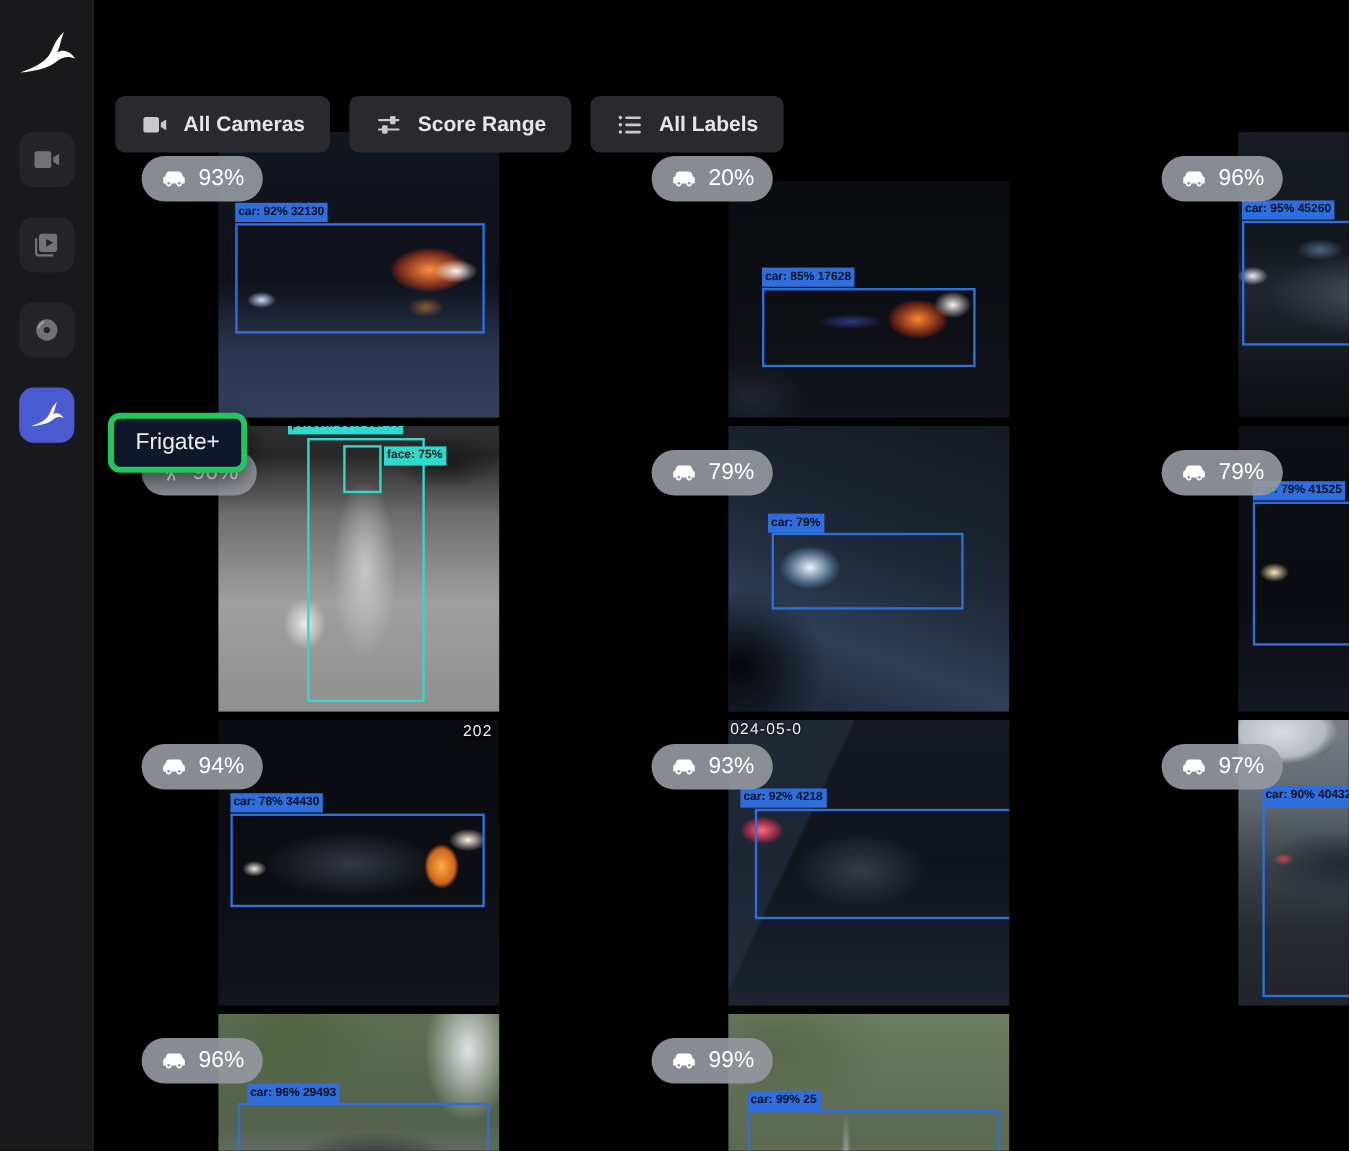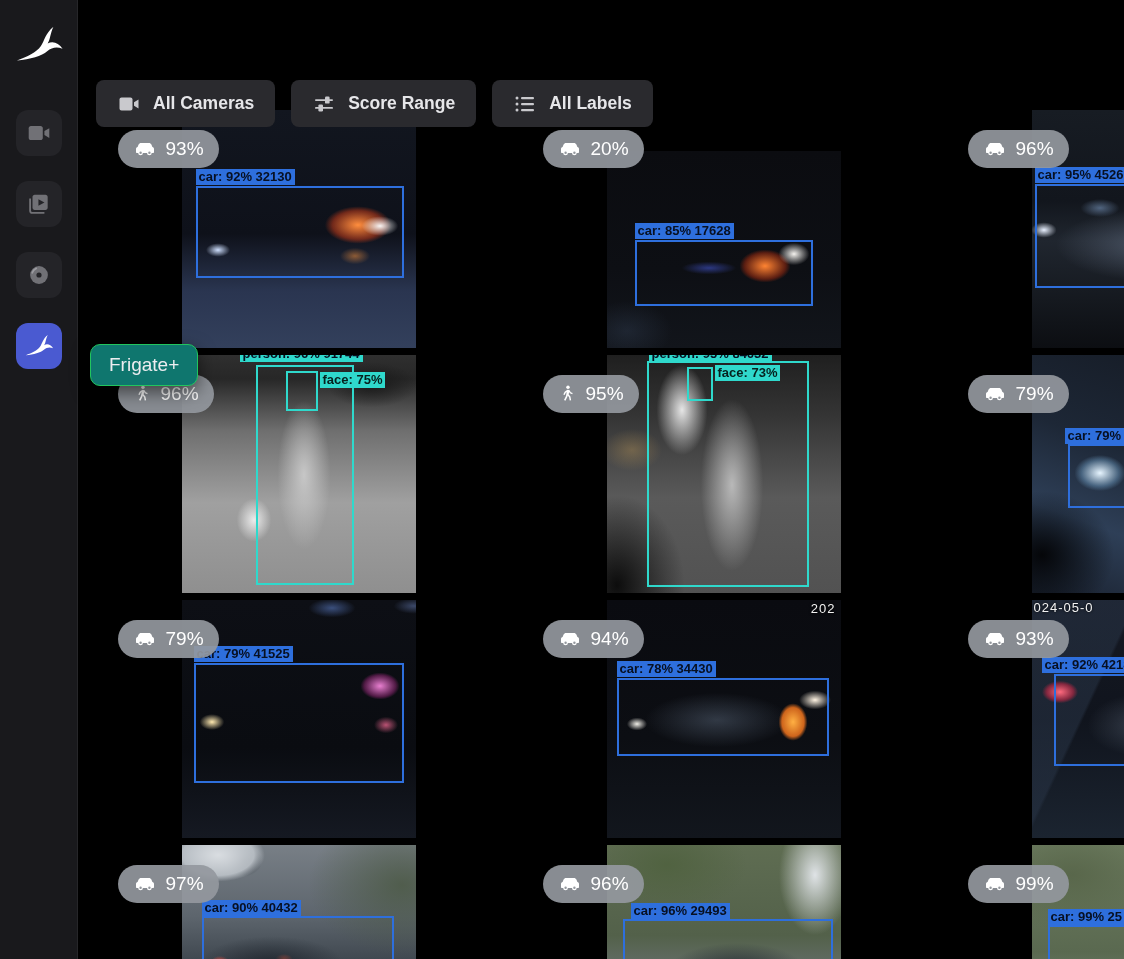--- a/index.html
+++ b/index.html
@@ -12,42 +12,42 @@
     flex-direction:column; align-items:center; padding-top:22px; z-index:20; }
   .logo { width:50px; height:46px; color:#fff; margin-bottom:42px; }
   .nav-btn { width:46px; height:46px; border:none; border-radius:12px;
     background:#242428; color:#717176; display:flex; align-items:center;
     justify-content:center; margin-bottom:25px; cursor:pointer; }
   .nav-btn svg { width:26px; height:26px; }
   .nav-btn.active { background:var(--accent,#4a5ad1); color:#fff; }
 
   
   .tooltip { position:absolute; left:90px; top:344px; z-index:40;
-    background:#0f766e; border:1px solid #22c55e; color:#ededf0;
+    background:#0f172a; border:5px solid #22c55e; color:#ededf0;
     font-size:19px; padding:9px 18px; border-radius:10px;
     box-shadow:0 6px 18px rgba(0,0,0,.55);text-align:right; }
 
   
   .toolbar { position:absolute; left:96px; top:32px; display:flex; gap:16px; z-index:10; }
   .filter-btn { height:47px; display:flex; align-items:center; gap:12px;
     background:#2a2a2e; border:none; border-radius:8px; padding:0 21px;
     color:#e6e6e9; font-family:"Liberation Sans",sans-serif;
     font-size:17.5px; font-weight:700; cursor:pointer;margin-top:48px; }
   .filter-btn svg { width:24px; height:24px; color:#c9c9cd; }
 
   
   .grid { position:absolute; left:86px; top:110px; display:grid;
     grid-template-columns:repeat(3,425px); grid-auto-rows:238px;
     row-gap:7px; justify-items:center; }
   .tile { position:relative; width:234px; height:238px; cursor:pointer; }
   .photo { position:absolute; inset:0; overflow:hidden; background:#0b0d12; }
 
   .bbox { position:absolute; border:2px solid var(--boxc); }
   .face-box { position:absolute; border:2px solid var(--person-box,#2fd9cc); }
-  .obj-label, .face-label { position:absolute; font-weight:700; font-size:13px;
+  .obj-label, .face-label { position:absolute; font-weight:700; font-size:10px;
     line-height:16px; padding:0 3px; white-space:nowrap; }
   .obj-label { background:var(--boxc); color:#071022; }
   .face-label { background:var(--person-box,#2fd9cc); color:#06211e; }
   .tile.car    { --boxc:var(--car-box,#2e6fdd); }
   .tile.person { --boxc:var(--person-box,#2fd9cc); }
   .timestamp { position:absolute; font-weight:400; font-size:13px;
     color:#f2f2f2; text-shadow:0 0 3px #000; letter-spacing:1px; }
 
   .badge { position:absolute; left:-64px; top:20px; height:38px; padding:0 15px;
     border-radius:19px; background:rgba(148,152,158,.92); display:flex;
@@ -278,37 +278,20 @@
     <div class="badge">
 
       <svg class="icon-person" viewBox="0 0 24 24" fill="#fff" style="width:19px;height:22px">
         <circle cx="12.6" cy="3.6" r="2.2"></circle>
         <path d="M11.4 7.1l-3 1.9-1.7 3.6 1.6.8 1.5-3.1 1.2-.7-.9 4.9-2.5 5 1.8.9 2.5-4.9.4-1.5 1.7 2 .8 4.3 1.8-.4-.9-4.8-2.2-2.6.5-2.9 1 1.6 3 1 .5-1.6-2.4-.8-1.4-2.4-2.1-.9Z"></path>
       </svg>
       <span class="badge-score">96%</span>
     </div>
   </figure>
 
-  <figure class="tile s5 person">
-    <div class="photo">
-      <div class="bbox"></div>
-      <div class="face-box"></div>
-      <span class="obj-label">person: 95% 84632</span>
-      <span class="face-label">face: 73%</span>
-
-    </div>
-    <div class="badge">
-
-      <svg class="icon-person" viewBox="0 0 24 24" fill="#fff" style="width:19px;height:22px">
-        <circle cx="12.6" cy="3.6" r="2.2"></circle>
-        <path d="M11.4 7.1l-3 1.9-1.7 3.6 1.6.8 1.5-3.1 1.2-.7-.9 4.9-2.5 5 1.8.9 2.5-4.9.4-1.5 1.7 2 .8 4.3 1.8-.4-.9-4.8-2.2-2.6.5-2.9 1 1.6 3 1 .5-1.6-2.4-.8-1.4-2.4-2.1-.9Z"></path>
-      </svg>
-      <span class="badge-score">95%</span>
-    </div>
-  </figure>
 
   <figure class="tile s6 car">
     <div class="photo">
       <div class="bbox"></div>
 
       <span class="obj-label">car: 79%</span>
 
     </div>
     <div class="badge">
       <svg class="icon-car" viewBox="0 0 24 24" fill="#fff">

